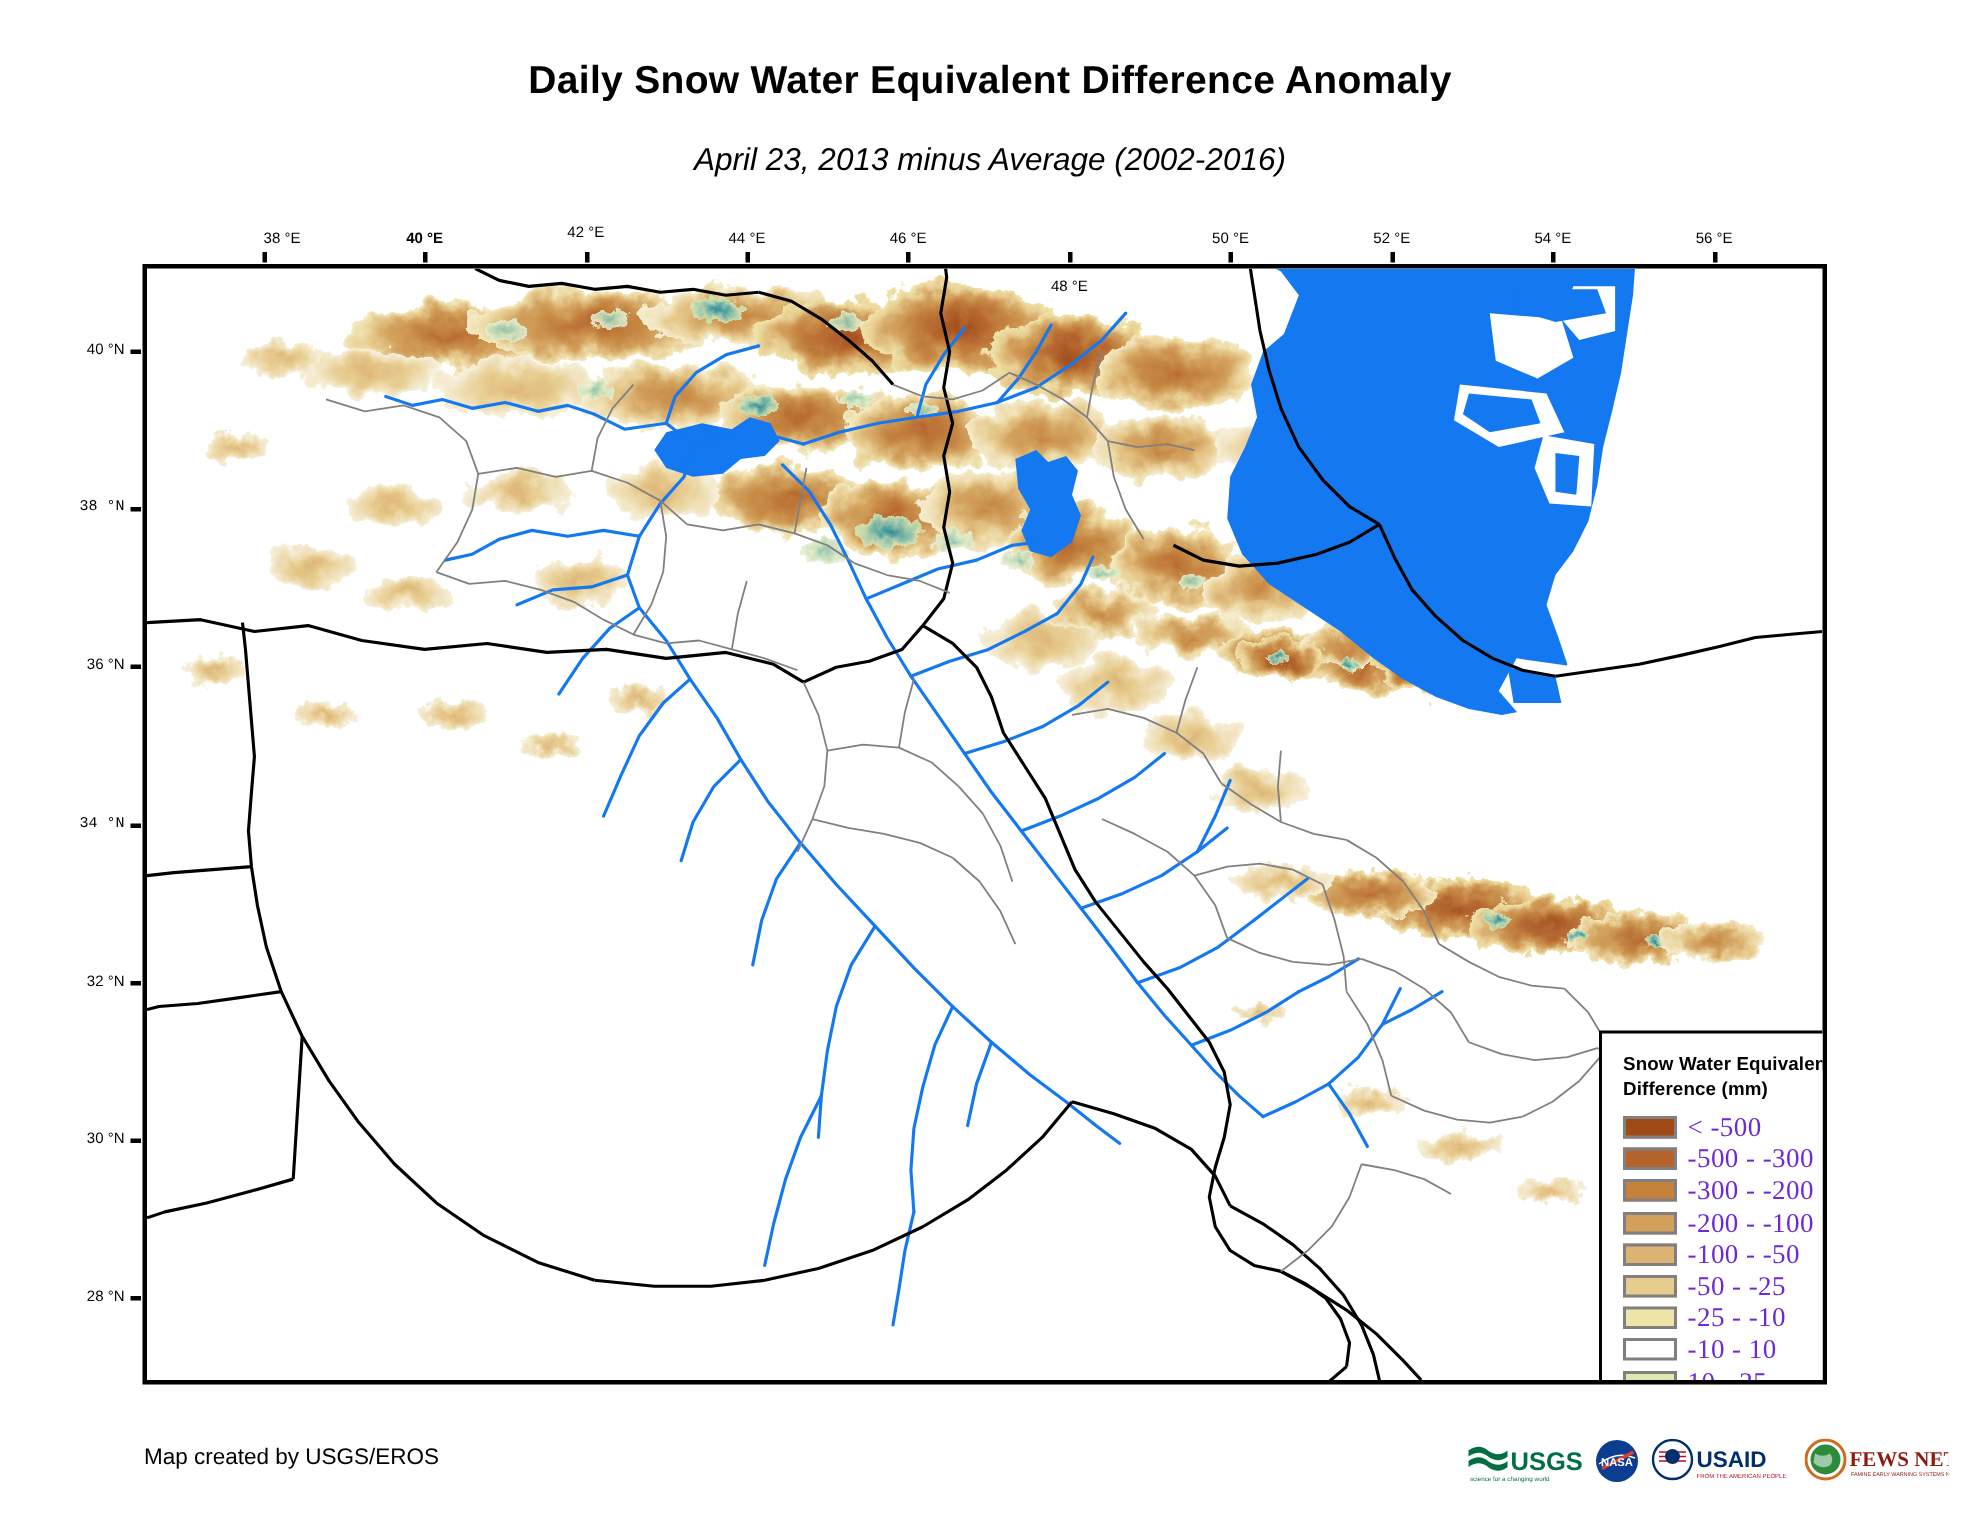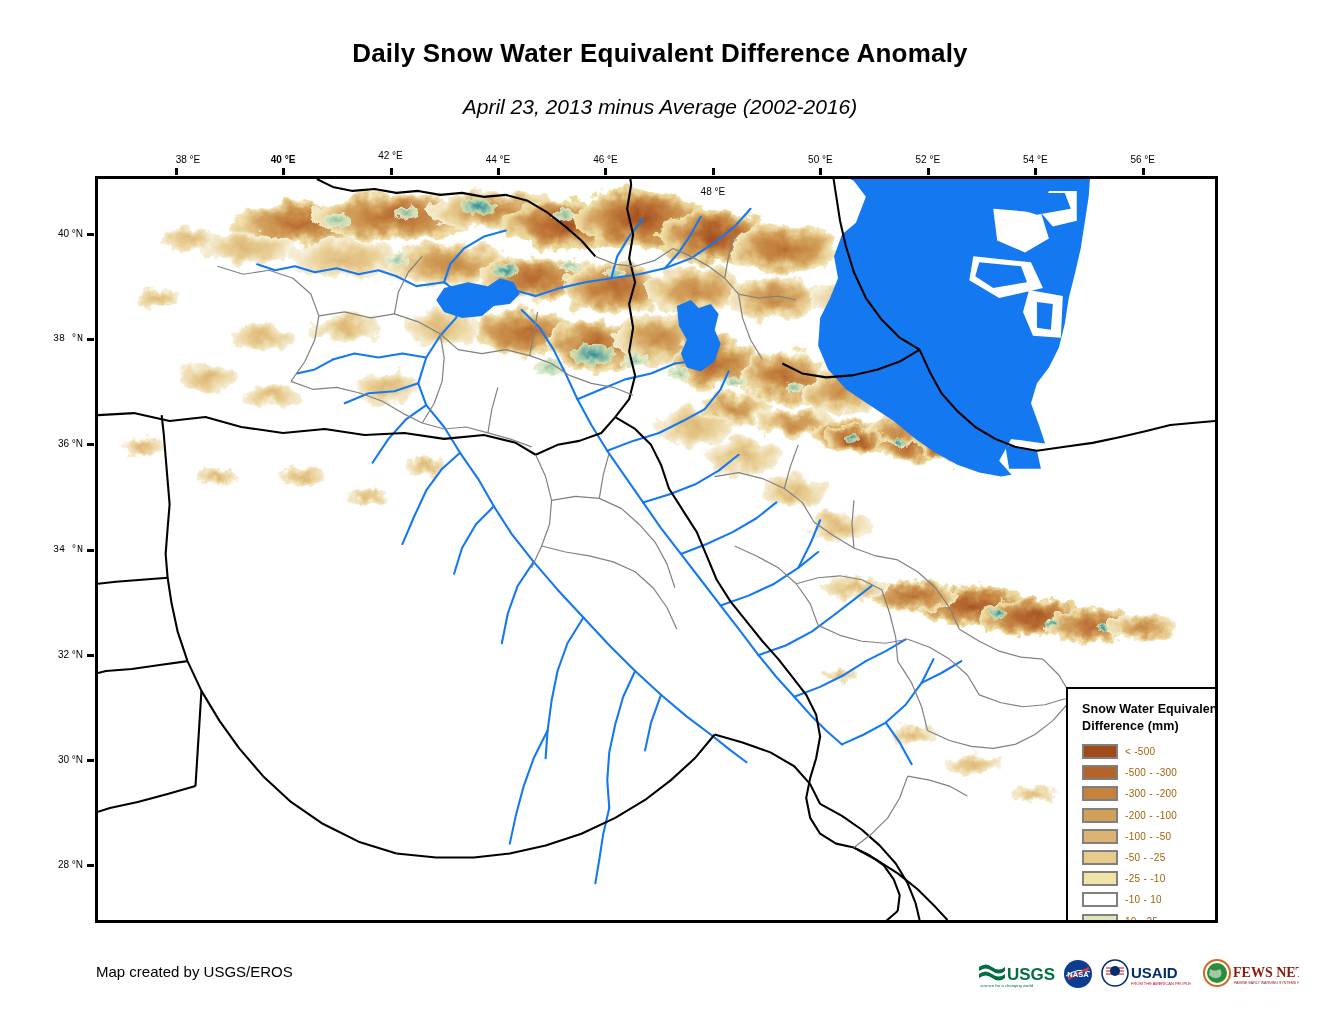--- a/index.html
+++ b/index.html
@@ -24,21 +24,21 @@
           transform:translateY(-6px);}
   .lattick{position:absolute;width:7px;height:3px;background:#000;transform:translateY(-1px);}
 
   
   #legend{position:absolute;left:968px;top:508px;width:237px;height:411px;
           background:#fff;border:2px solid #000;box-sizing:border-box;padding:12px 10px 8px 14px;}
   #legtitle{font-size:12.5px;font-weight:bold;line-height:1.32;color:#000;margin-bottom:7px;
             letter-spacing:.1px;}
   .legrow{display:flex;align-items:center;height:21.2px;}
   .swatch{width:36px;height:15px;border:2px solid #808080;box-sizing:border-box;flex:0 0 auto;}
-  .leglab{font-size:10px;color:#a16207;margin-left:7px;white-space:nowrap;letter-spacing:.3px;}
+  .leglab{font-size:18px;color:#6d28d9;margin-left:7px;white-space:nowrap;letter-spacing:.3px;font-family:Liberation Serif, serif;}
 
   
   #credit{position:absolute;left:96px;top:963px;font-size:15px;color:#000;}
   #logos{position:absolute;left:978px;top:957px;height:34px;display:flex;align-items:center;gap:7px;}
   .logo{height:32px;display:flex;align-items:center;}
 </style>
 </head>
 <body>
 
 <div id="title">Daily Snow Water Equivalent Difference Anomaly</div>

